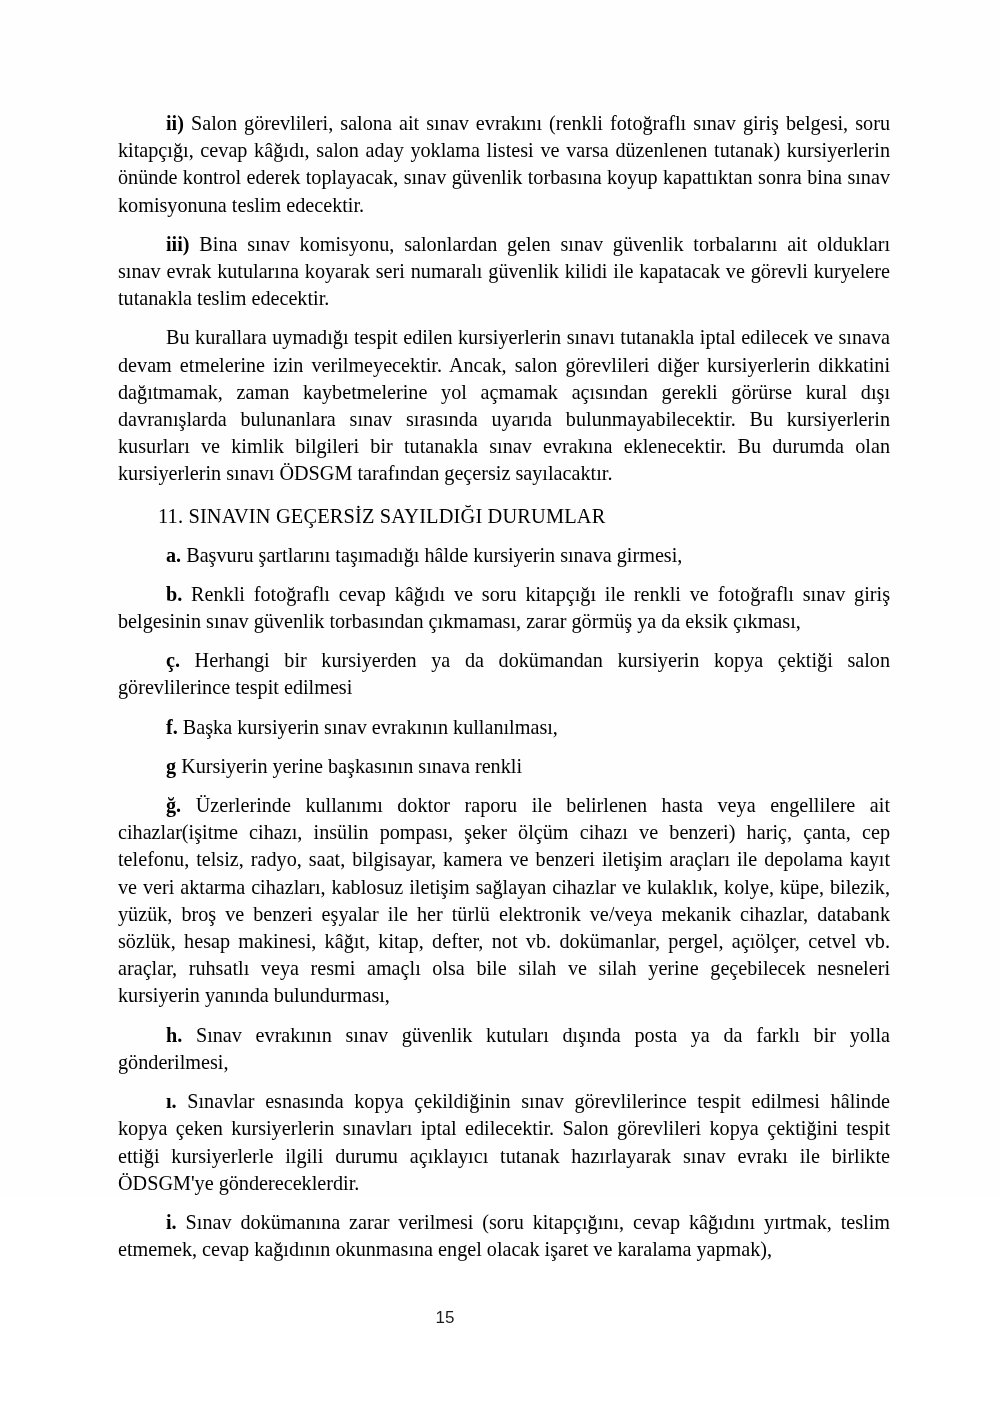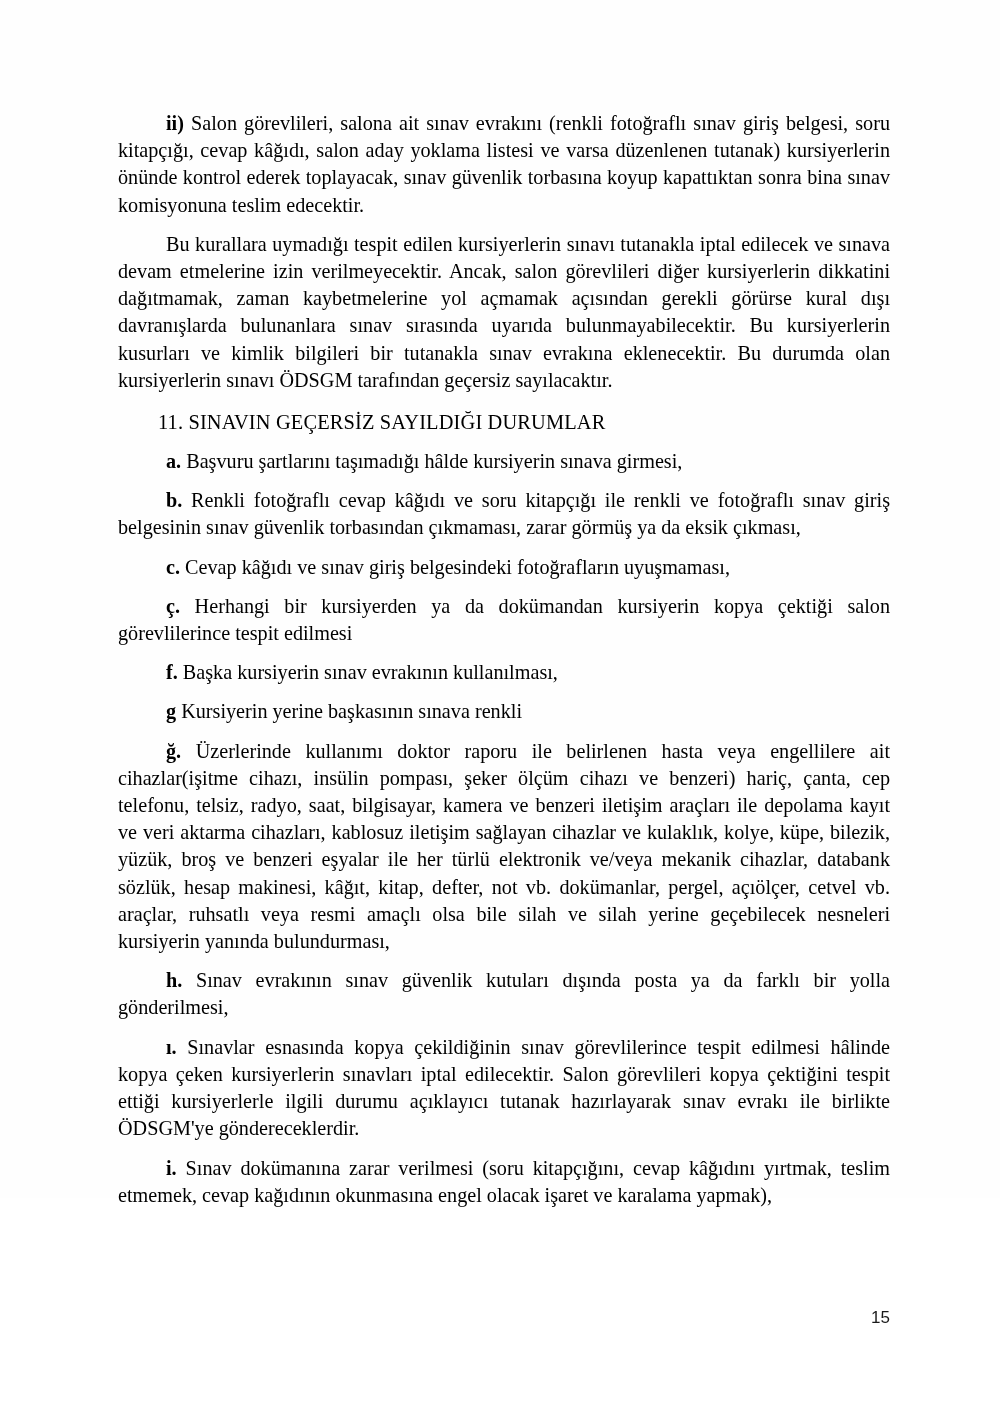--- a/index.html
+++ b/index.html
@@ -54,44 +54,44 @@
     font-weight: normal;
     text-indent: 40px;
     text-align: left;
     letter-spacing: 0.15px;
   }
   .page-number {
     position: absolute;
     left: 0;
     top: 1308px;
     width: 890px;
-    text-align: right;
+    text-align: center;
     font-family: "Liberation Sans", "DejaVu Sans", sans-serif;
     font-size: 17px;
     color: #1a1a1a;
   }
 </style>
 </head>
 <body>
 
 <div class="page">
   <div class="content">
 
     <p class="para"><span class="marker">ii)</span><span> Salon görevlileri, salona ait sınav evrakını (renkli fotoğraflı sınav giriş belgesi, soru kitapçığı, cevap kâğıdı, salon aday yoklama listesi ve varsa düzenlenen tutanak) kursiyerlerin önünde kontrol ederek toplayacak, sınav güvenlik torbasına koyup kapattıktan sonra bina sınav komisyonuna teslim edecektir.</span></p>
 
+    <p class="para gap"><span class="marker">iii)</span><span> Bina sınav komisyonu, salonlardan gelen sınav güvenlik torbalarını ait oldukları sınav evrak kutularına koyarak seri numaralı güvenlik kilidi ile kapatacak ve görevli kuryelere tutanakla teslim edecektir.</span></p>
 
     <p class="para gap"><span>Bu kurallara uymadığı tespit edilen kursiyerlerin sınavı tutanakla iptal edilecek ve sınava devam etmelerine izin verilmeyecektir. Ancak, salon görevlileri diğer kursiyerlerin dikkatini dağıtmamak, zaman kaybetmelerine yol açmamak açısından gerekli görürse kural dışı davranışlarda bulunanlara sınav sırasında uyarıda bulunmayabilecektir. Bu kursiyerlerin kusurları ve kimlik bilgileri bir tutanakla sınav evrakına eklenecektir. Bu durumda olan kursiyerlerin sınavı ÖDSGM tarafından geçersiz sayılacaktır.</span></p>
 
     <h2 class="section-heading">11. SINAVIN GEÇERSİZ SAYILDIĞI DURUMLAR</h2>
 
     <p class="para gap"><span class="marker">a.</span><span>  Başvuru şartlarını taşımadığı hâlde kursiyerin sınava girmesi,</span></p>
 
     <p class="para gap"><span class="marker">b.</span><span> Renkli fotoğraflı cevap kâğıdı ve soru kitapçığı ile renkli ve fotoğraflı sınav giriş belgesinin sınav güvenlik torbasından çıkmaması, zarar görmüş ya da eksik çıkması,</span></p>
 
-    <p class="para gap"><span class="marker">c.</span><span> Cevap kâğıdı ve sınav giriş belgesindeki fotoğrafların uyuşmaması,</span></p>
 
     <p class="para gap"><span class="marker">ç.</span><span> Herhangi bir kursiyerden ya da dokümandan kursiyerin kopya çektiği salon görevlilerince tespit edilmesi</span></p>
 
 
 
     <p class="para gap"><span class="marker">f.</span><span> Başka kursiyerin sınav evrakının kullanılması,</span></p>
 
     <p class="para gap"><span class="marker">g</span><span> Kursiyerin yerine başkasının sınava renkli</span></p>
 
     <p class="para gap"><span class="marker">ğ.</span><span> Üzerlerinde kullanımı doktor raporu ile belirlenen hasta veya engellilere ait cihazlar(işitme cihazı, insülin pompası, şeker ölçüm cihazı ve benzeri) hariç,  çanta, cep telefonu, telsiz, radyo, saat, bilgisayar, kamera ve benzeri iletişim araçları ile depolama kayıt ve veri aktarma cihazları, kablosuz iletişim sağlayan cihazlar ve kulaklık, kolye, küpe, bilezik, yüzük, broş ve benzeri eşyalar ile her türlü elektronik ve/veya mekanik cihazlar, databank sözlük, hesap makinesi, kâğıt, kitap, defter, not vb. dokümanlar, pergel, açıölçer, cetvel vb. araçlar,  ruhsatlı veya resmi amaçlı olsa bile silah ve silah yerine geçebilecek nesneleri kursiyerin yanında bulundurması,</span></p>

